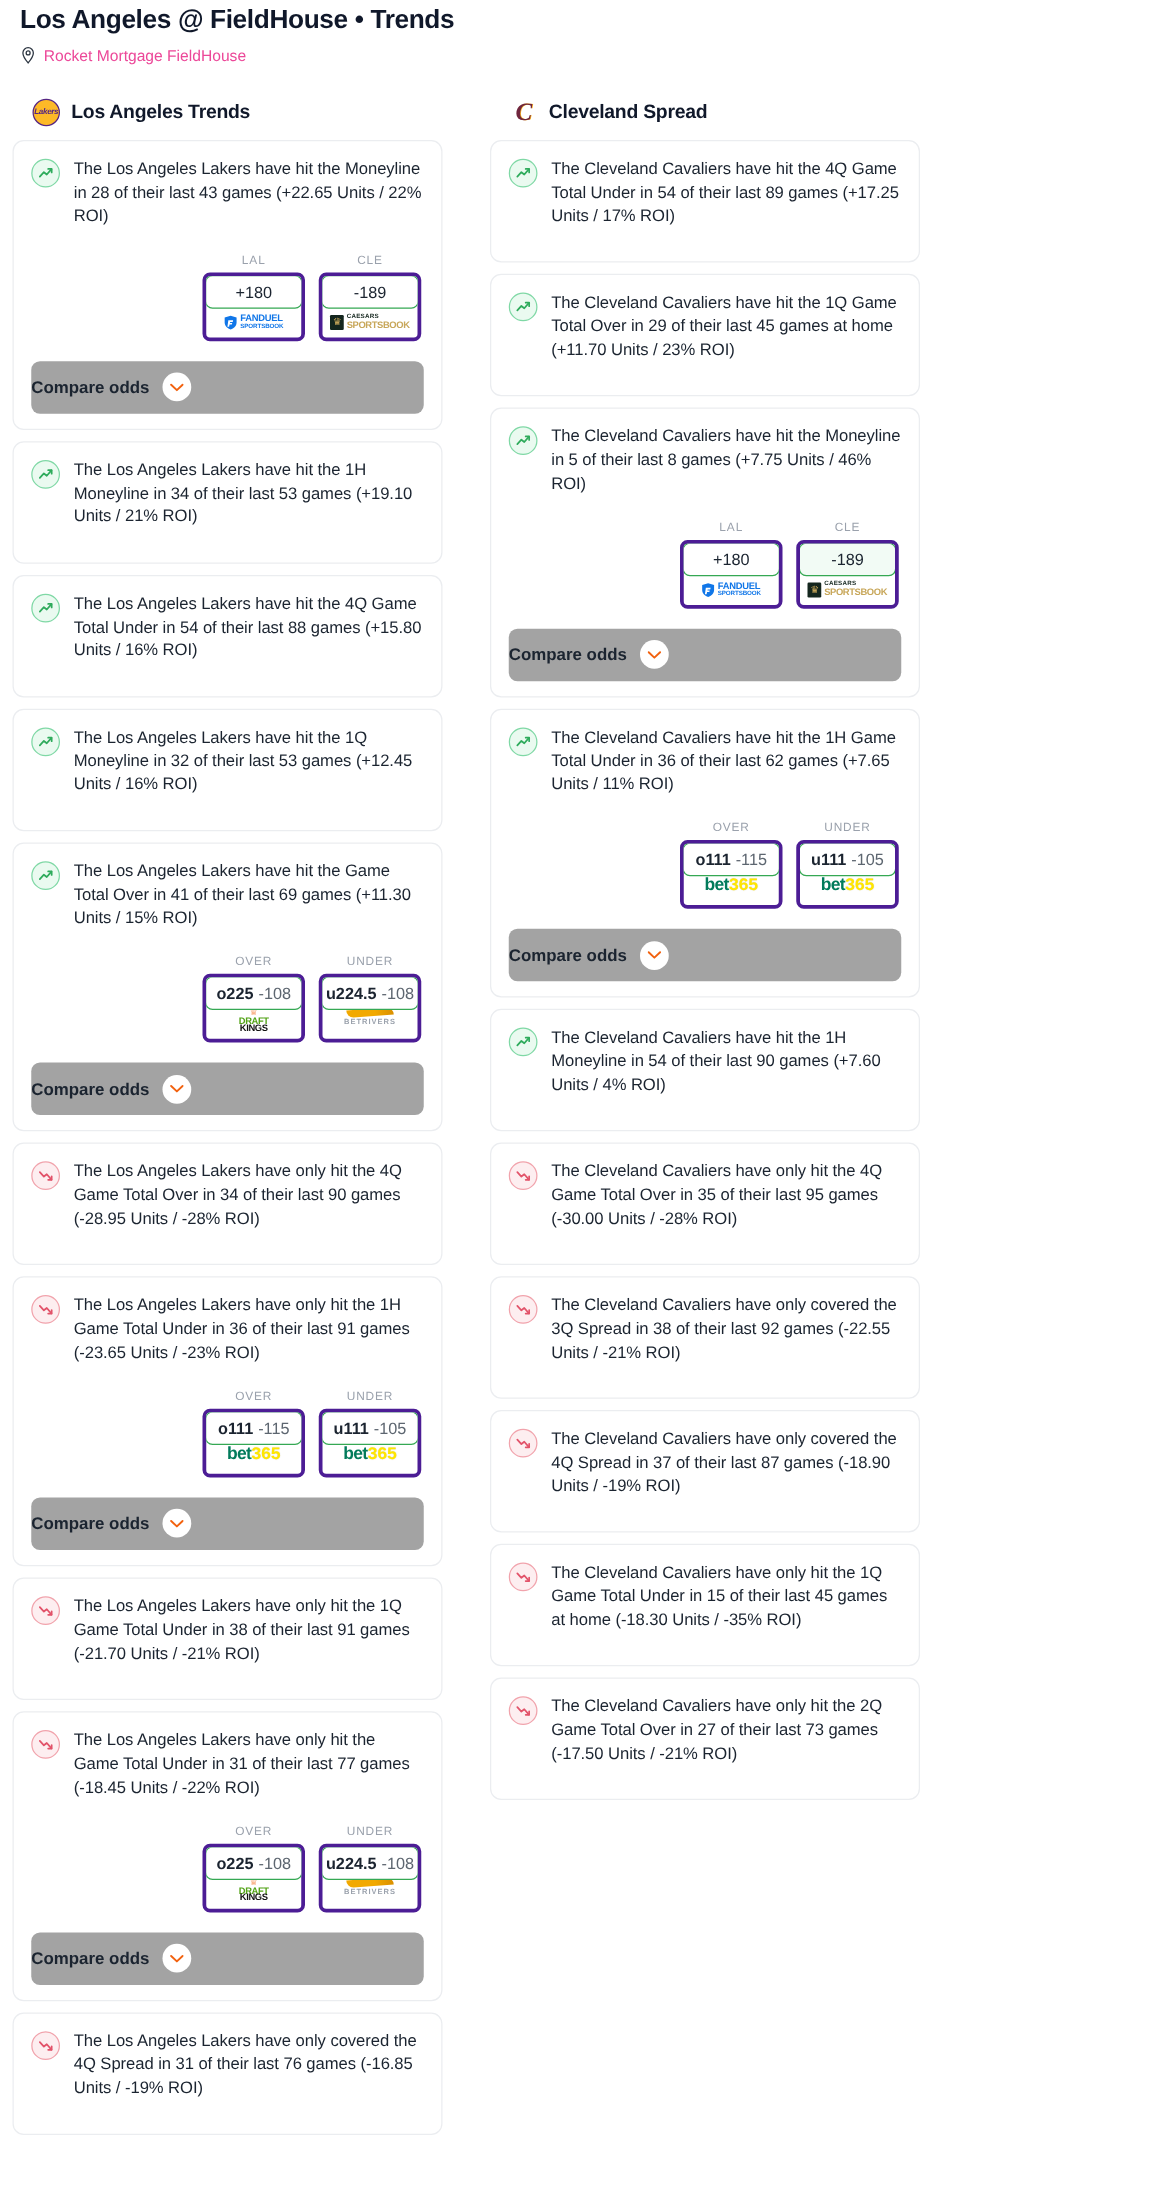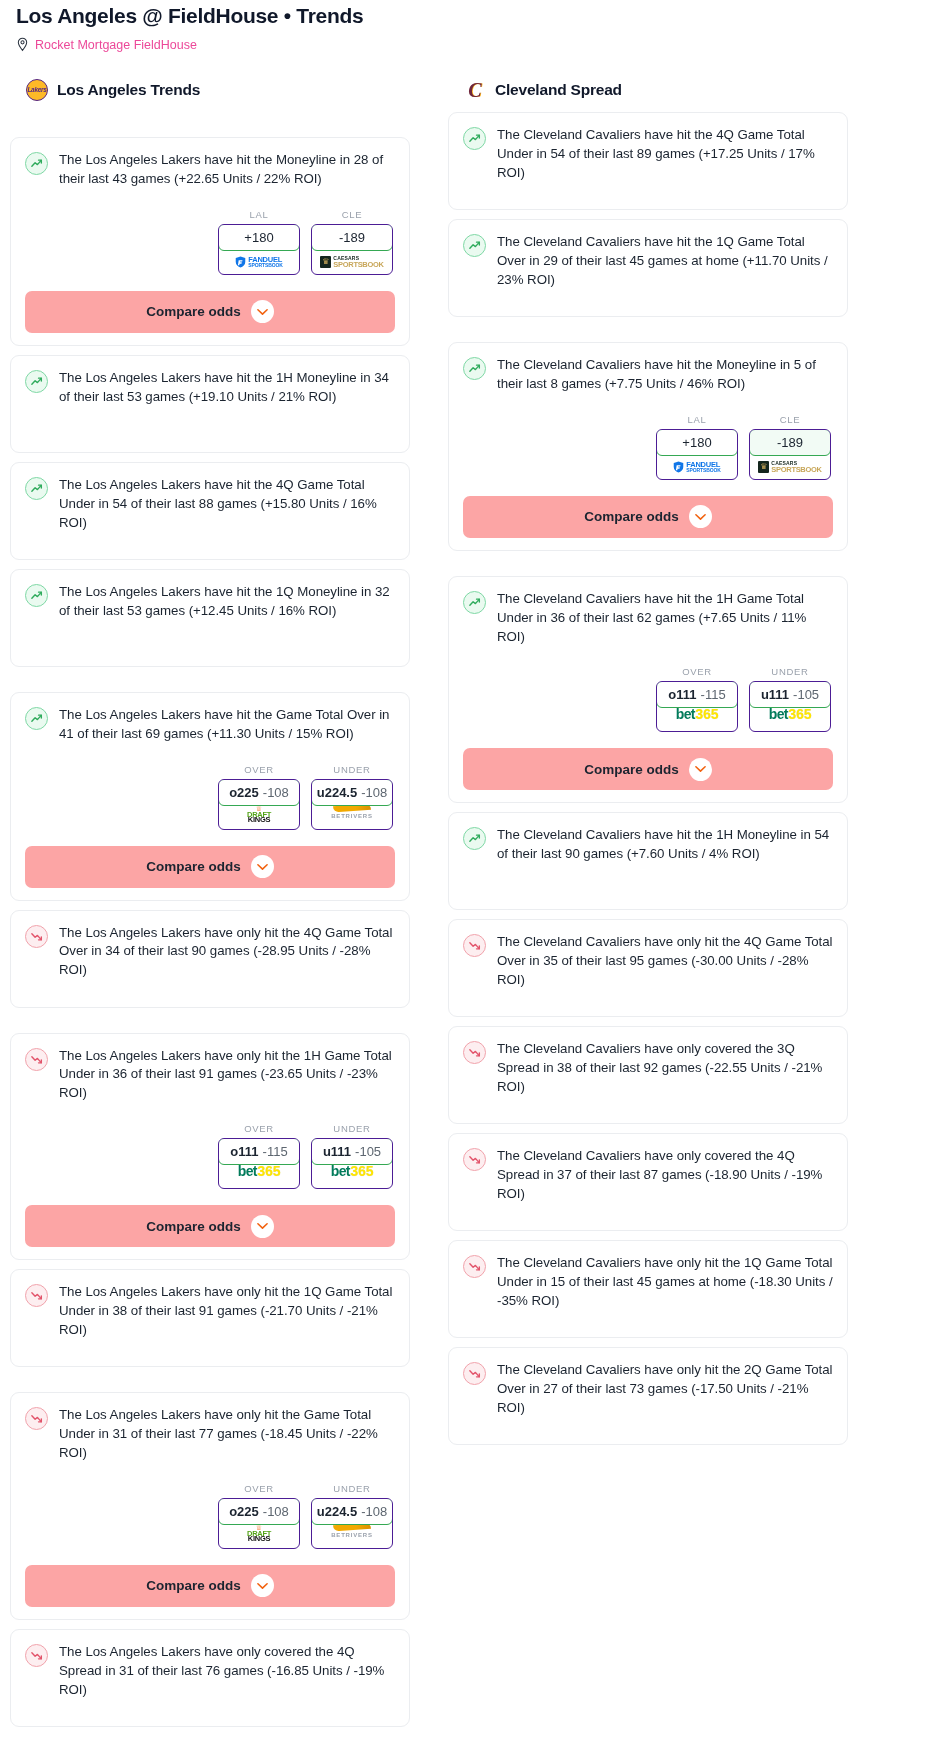--- a/index.html
+++ b/index.html
@@ -26,21 +26,21 @@
   }
   .venue-text { font-size: 12.5px; color: #ec4899; }
   .pin-icon { width: 13px; height: 15px; display:block; }
 
   .columns {
     display: flex;
     gap: 38px;
     margin-top: 27px;
     align-items: flex-start;
   }
-  .col { width: 400px; }
+  .col { width: 344px; }
 
   .col-head {
     display: flex;
     align-items: center;
     gap: 9px;
     padding: 0 0 11px 16px;
   }
   .col-head .title {
     font-size: 15.5px;
     font-weight: bold;
@@ -75,21 +75,21 @@
   .card {
     border: 1px solid #ebedf0;
     border-radius: 9px;
     background: #fff;
     margin-bottom: 9px;
     padding: 13px 14px 12px 14px;
     min-height: 98px;
     display: flex;
     flex-direction: column;
   }
-  .card.tall { min-height: 0; margin-top: 25px; }
+  .card.tall { min-height: 0; }
 
   .trend-row { display: flex; gap: 11px; align-items: flex-start; }
 
   .tr-icon {
     width: 23px; height: 23px; flex: 0 0 23px;
     border-radius: 50%;
     display: flex; align-items: center; justify-content: center;
     margin-top: 1px;
   }
   .tr-icon.up   { background: #eafaf0; border: 1px solid #7fd8a5; }
@@ -112,21 +112,21 @@
   }
   .odds-cell { width: 82px; }
   .odds-label {
     text-align: center;
     font-size: 9.5px;
     color: #9aa1ac;
     letter-spacing: 0.7px;
     margin-bottom: 4px;
   }
   .odds-box {
-    border: 1px solid #4c1d95;
+    border: 3px solid #4c1d95;
     border-radius: 6px;
     overflow: hidden;
     background: #fff;
   }
   .odds-val {
     border: 1px solid #35a853;
     border-radius: 6px;
     margin: -1px;
     height: 27px;
     display: flex; align-items: center; justify-content: center;
@@ -176,24 +176,24 @@
   }
   .bk-br .t1 { font-size:6px; font-weight:bold; color:#9aa1ac; letter-spacing:0.8px; margin-top:2px; }
 
   .bk-b365 { display:flex; align-items:baseline; line-height:1; }
   .bk-b365 .b { font-size:14px; font-weight:bold; color:#027b5b; letter-spacing:-0.6px; }
   .bk-b365 .n { font-size:14px; font-weight:bold; color:#ffe600; letter-spacing:-0.6px;
     text-shadow: 0 0 1px rgba(0,0,0,.18); font-family: Liberation Mono, monospace; }
 
   .compare {
     margin-top: 16px;
-    background: #fca5a5;
+    background: #a3a3a3;
     border-radius: 7px;
     height: 42px;
-    display: flex; align-items: center; justify-content: center;
+    display: flex; align-items: center; justify-content: flex-start;
     gap: 10px;
     cursor: pointer;
   }
   .compare .lbl { font-size: 13.5px; font-weight: bold; color: #1b2430; }
   .compare .chev {
     width: 23px; height: 23px; border-radius: 50%;
     background: #fff;
     display: flex; align-items: center; justify-content: center;
   }
   .compare .chev svg { display: block; }

